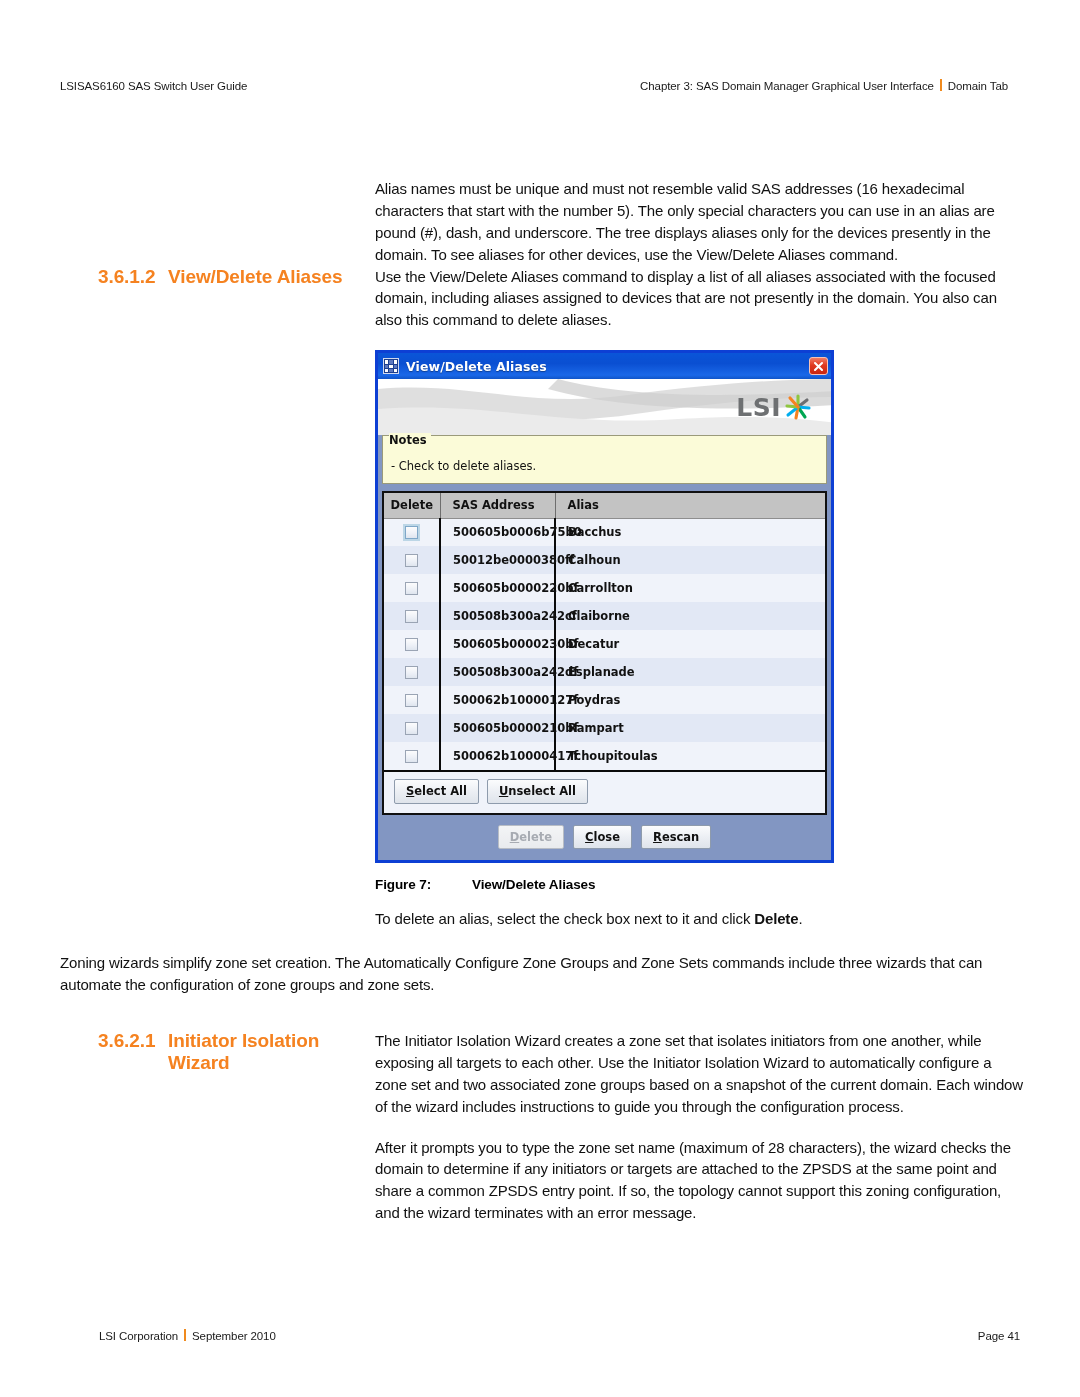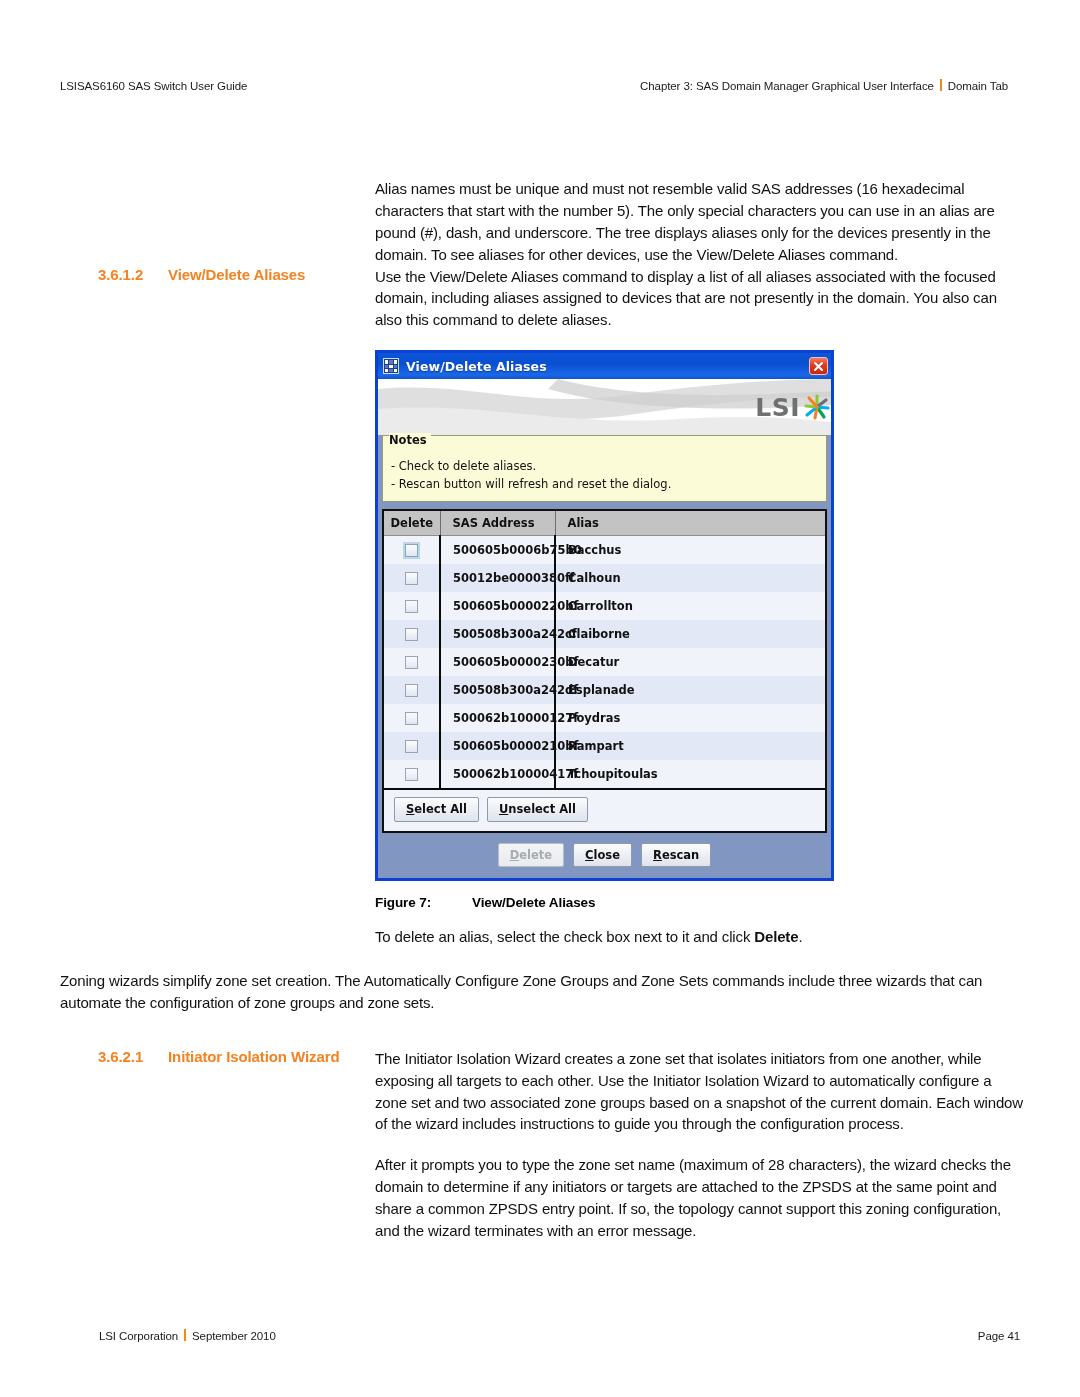--- a/index.html
+++ b/index.html
@@ -54,21 +54,21 @@
     width: 965px;
   }
   .block { display: flex; align-items: flex-start; margin-bottom: 0; }
   .margin-col { width: 315px; flex: 0 0 315px; padding-right: 14px; }
   .body-col { flex: 1 1 auto; width: 650px; }
 
   
   .h4 {
     color: #f58220;
     font-weight: bold;
-    font-size: 15px;
+    font-size: 19px;
     display: flex;
     margin: 0;
     letter-spacing: -0.1px;
   }
   .h4 .num { width: 72px; flex: 0 0 72px; }
   .h4.indent { padding-left: 38px; }
   .h4.indent .num { width: 70px; flex: 0 0 70px; }
   .h3 {
     color: #f58220;
     font-weight: bold;
@@ -163,21 +163,21 @@
 
   
   .banner {
     height: 56px;
     background: #ffffff;
     position: relative;
     overflow: hidden;
     display: flex;
     align-items: center;
     justify-content: flex-end;
-    padding-right: 1px;
+    padding-right: 20px;
   }
   .banner svg.swoosh { position: absolute; left: 0; top: 0; }
   .lsi-logo {
     position: relative;
     display: flex;
     align-items: center;
     gap: 4px;
     z-index: 2;
   }
   .lsi-word {
@@ -381,21 +381,20 @@
                 <line x1="13" y1="13" x2="2" y2="12" stroke="#8ec63f"></line>
                 <line x1="13" y1="13" x2="5" y2="4" stroke="#f58220"></line>
               </g>
             </svg>
           </span>
         </div>
 
         <div class="notes">
           <span class="notes-legend">Notes</span>
           <div class="notes-line">- Check to delete aliases.</div>
-          <div class="notes-line">- Rescan button will refresh and reset the dialog.</div>
         </div>
 
         <div class="table-panel">
           <table class="alias-table">
             <thead>
               <tr>
                 <th class="col-delete">Delete</th>
                 <th class="col-addr">SAS Address</th>
                 <th class="col-alias">Alias</th>
               </tr>

